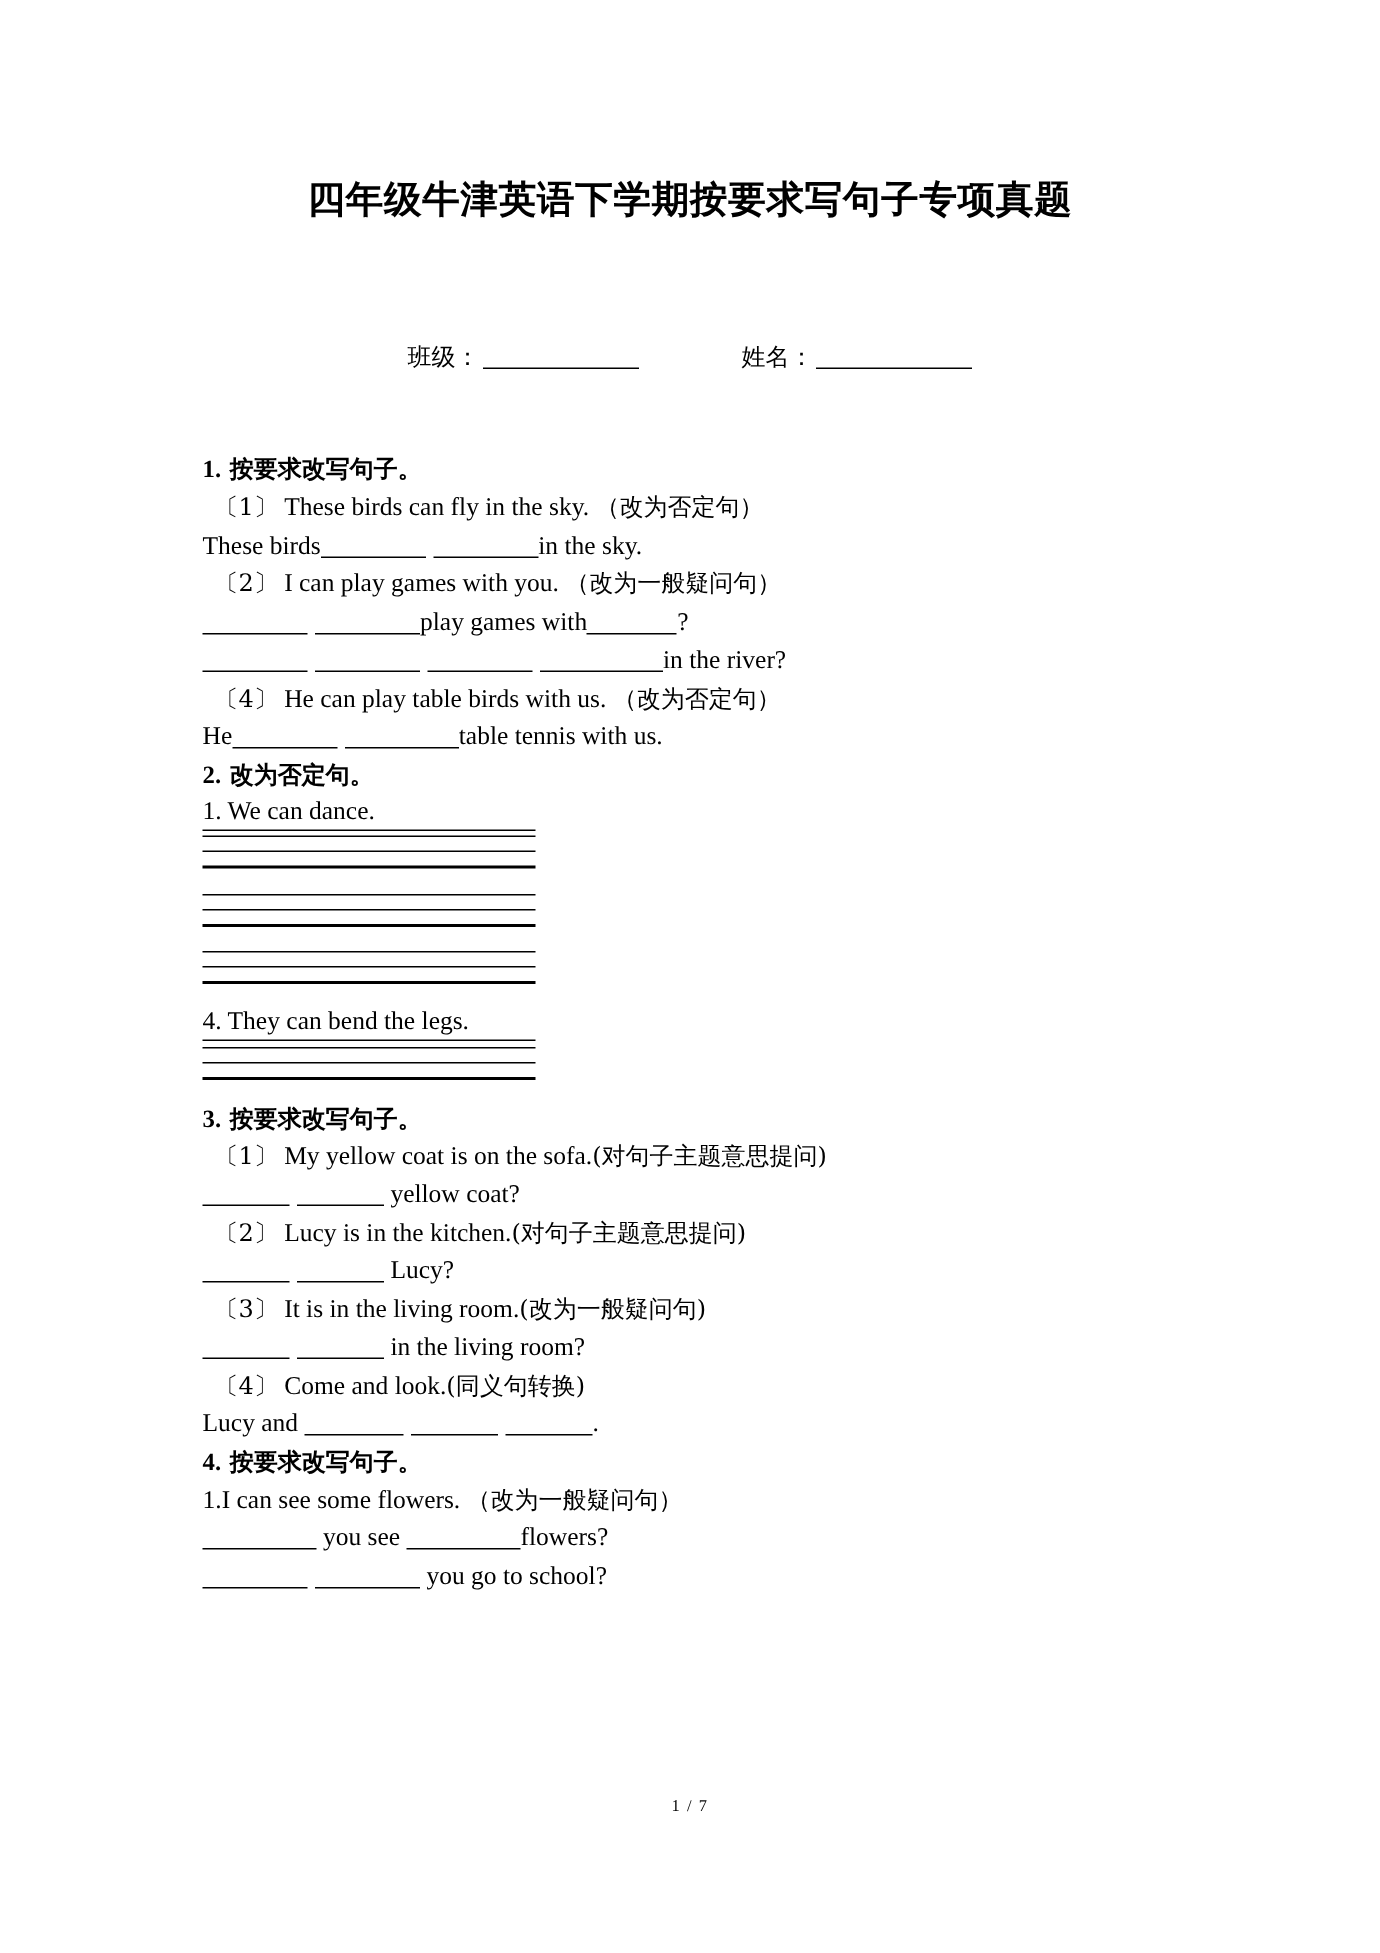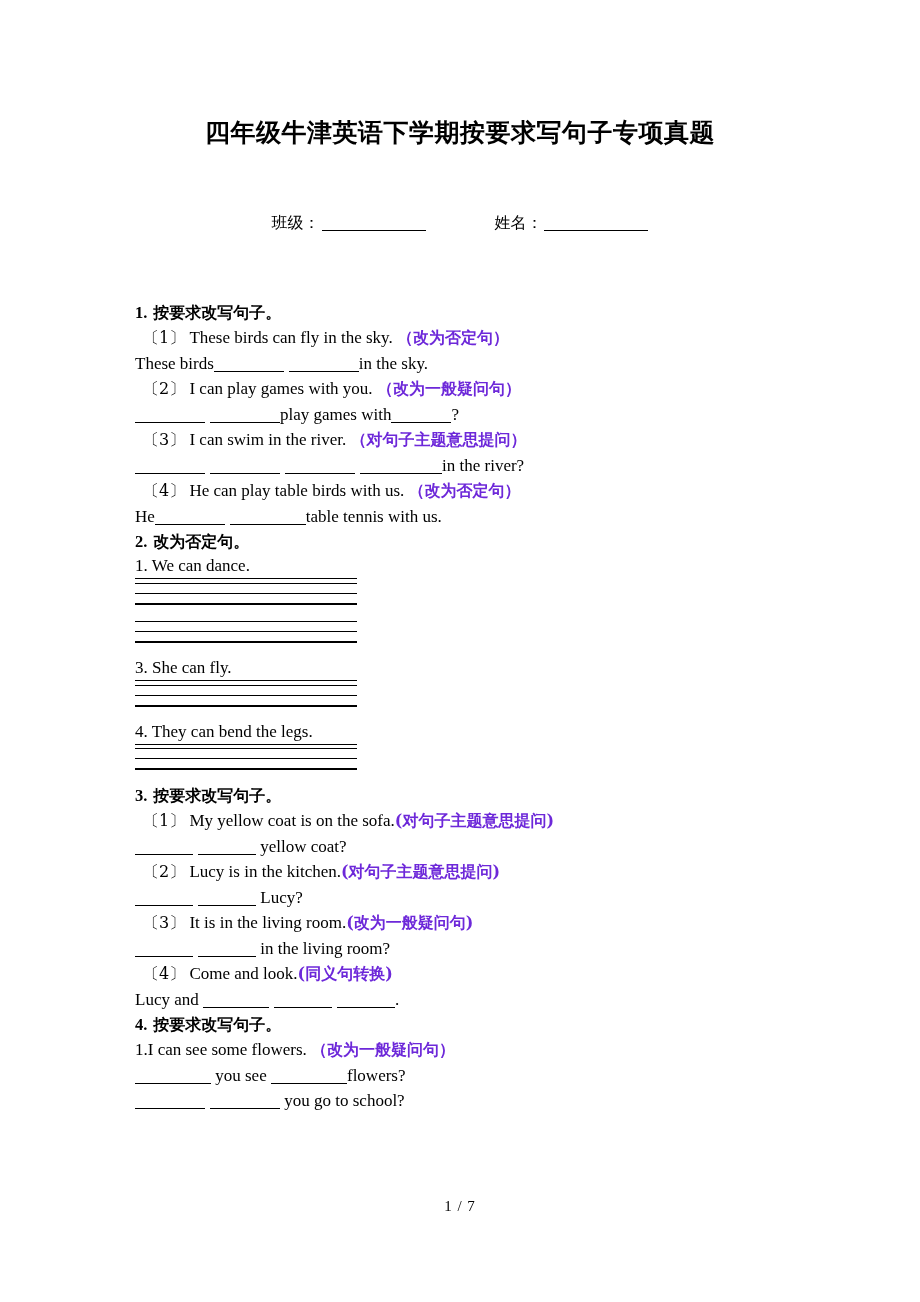--- a/index.html
+++ b/index.html
@@ -33,21 +33,21 @@
     font-size: 25px;
     font-weight: bold;
     letter-spacing: 0.5px;
     font-family: "DejaVu Serif", "Liberation Serif", serif;
   }
 
   
   .idrow {
     position: absolute;
     left: 0;
-    top: 212px;
+    top: 228px;
     width: 920px;
     text-align: center;
     font-size: 17px;
     font-family: "DejaVu Serif", "Liberation Serif", serif;
   }
   .idrow .field { display: inline-block; }
   .idrow .gap { display: inline-block; width: 58px; }
   .idrow .rule {
     display: inline-block;
     width: 104px;
@@ -80,21 +80,21 @@
     white-space: nowrap;
     line-height: 25.5px;
   }
   .q.indent { padding-left: 8px; }
   .ans { line-height: 25.5px; white-space: nowrap; }
 
   .cn {
     font-family: "DejaVu Serif", "Liberation Serif", serif;
     font-size: 16px;
   }
-  .cn-light { color: #6d28d9; font-weight: bold; }
+  .cn-light { color: #000000; }
 
   
   .bl {
     display: inline-block;
     border-bottom: 1.3px solid #000;
     vertical-align: -3px;
     height: 15px;
   }
   .bl.w1 { width: 70px; }
   .bl.w2 { width: 76px; }
@@ -128,21 +128,21 @@
   }
   .lined-gap { height: 13px; }
 
   
   .footer {
     position: absolute;
     left: 0;
     top: 1198px;
     width: 920px;
     text-align: center;
-    font-size: 15px;
+    font-size: 11px;
   }
   .footer .pg { letter-spacing: 1px; }
 </style>
 </head>
 <body>
 
 <div class="page">
 
   <div class="doc-title">四年级牛津英语下学期按要求写句子专项真题</div>
 
@@ -155,21 +155,20 @@
   <div class="content">
 
     <div class="sec-head"><span class="num">1.</span> <span class="cn">按要求改写句子。</span></div>
 
     <div class="q indent"><span class="cn">〔1〕</span> <span>These birds can fly in the sky.</span> <span class="cn cn-light">（改为否定句）</span></div>
     <div class="ans"><span>These birds</span><span class="bl w1"></span><span class="sp"></span><span class="bl w1"></span><span>in the sky.</span></div>
 
     <div class="q indent"><span class="cn">〔2〕</span> <span>I can play games with you.</span> <span class="cn cn-light">（改为一般疑问句）</span></div>
     <div class="ans"><span class="bl w1"></span><span class="sp"></span><span class="bl w1"></span><span>play games with</span><span class="bl w4"></span><span>?</span></div>
 
-    <div class="q indent"><span class="cn">〔3〕</span> <span>I can swim in the river.</span> <span class="cn cn-light">（对句子主题意思提问）</span></div>
     <div class="ans"><span class="bl w1"></span><span class="sp"></span><span class="bl w1"></span><span class="sp"></span><span class="bl w1"></span><span class="sp"></span><span class="bl w3"></span><span>in the river?</span></div>
 
     <div class="q indent"><span class="cn">〔4〕</span> <span>He can play table birds with us.</span> <span class="cn cn-light">（改为否定句）</span></div>
     <div class="ans"><span>He</span><span class="bl w1"></span><span class="sp"></span><span class="bl w2"></span><span>table tennis with us.</span></div>
 
     <div class="sec-head"><span class="num">2.</span> <span class="cn">改为否定句。</span></div>
 
     <div class="lined-item">
       <span class="sent">1. We can dance.</span>
       <div class="rule-stack">
@@ -183,21 +182,20 @@
     <div class="lined-item">
       <div class="rule-stack">
         <div class="r"></div>
         <div class="r"></div>
         <div class="r last"></div>
       </div>
     </div>
     <div class="lined-gap"></div>
 
     <div class="lined-item">
-      <span class="sent">3. She can fly.</span>
       <div class="rule-stack">
         <div class="r"></div>
         <div class="r"></div>
         <div class="r last"></div>
       </div>
     </div>
     <div class="lined-gap"></div>
 
     <div class="lined-item">
       <span class="sent">4. They can bend the legs.</span>

